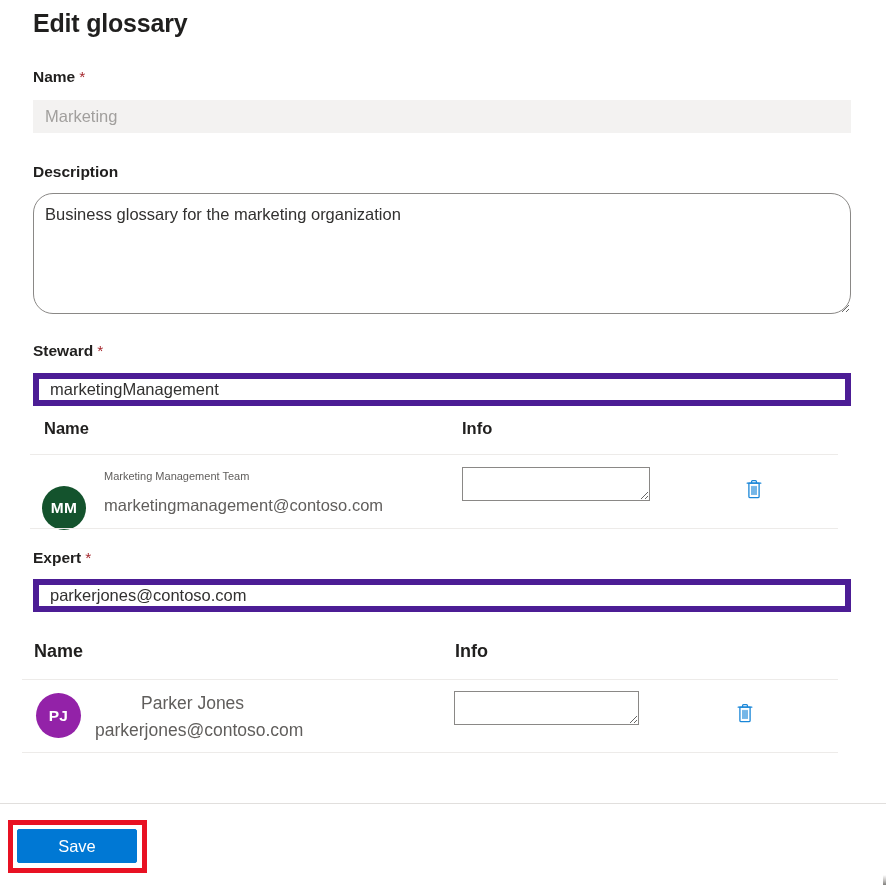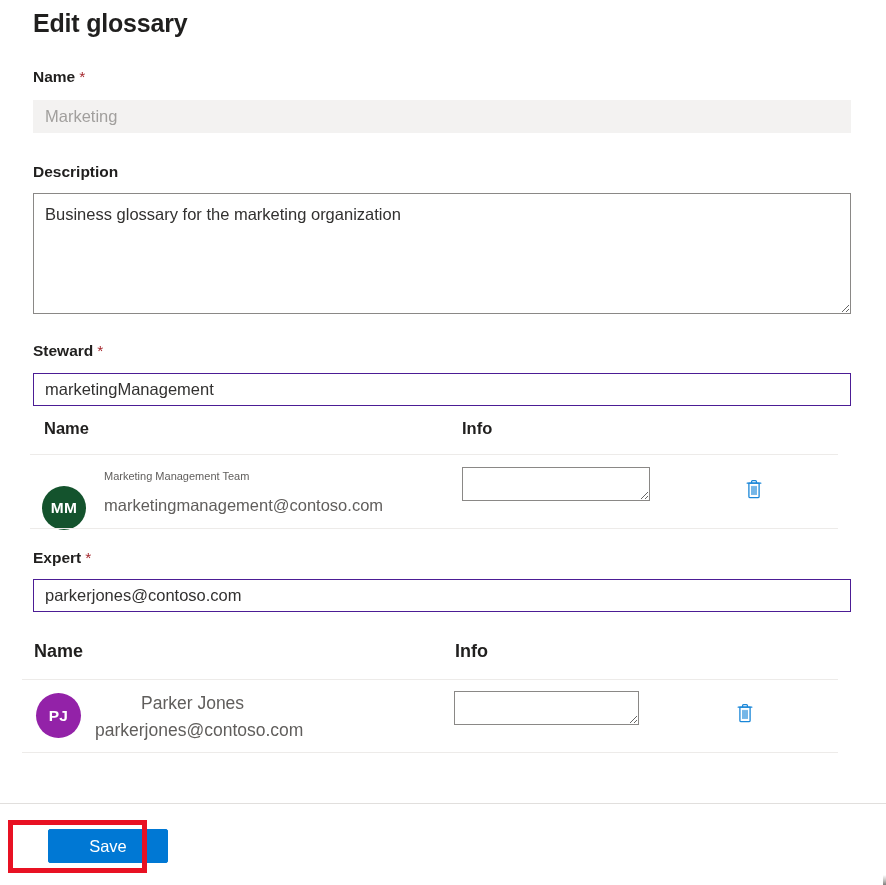--- a/index.html
+++ b/index.html
@@ -49,21 +49,21 @@
     margin-left: 4px;
   }
 
   
   .text-input {
     position: absolute;
     box-sizing: border-box;
     font-family: "Liberation Sans", sans-serif;
     font-size: 16.5px;
     color: #323130;
-    border: 1px solid #4c1d95;
+    border: 6px solid #4c1d95;
     background: #ffffff;
     padding: 0 11px;
     outline: none;
   }
   .text-input.disabled {
     background: #f3f2f1;
     border: 1px solid #f3f2f1;
     color: #a19f9d;
   }
 
@@ -197,21 +197,21 @@
   <div class="page-title">Edit glossary</div>
 
   <div class="field-label" style="left:33px; top:68px;">
     <span>Name</span><span class="req-star">*</span>
   </div>
   <input class="text-input disabled" type="text" readonly="" disabled="" style="left: 33px; top: 100px; width: 818px; height: 33px;" value="Marketing">
 
   <div class="field-label" style="left:33px; top:163px;">
     <span>Description</span>
   </div>
-  <textarea class="desc-area" style="left: 33px; top: 193px; width: 818px; height: 121px;">Business glossary for the marketing organization</textarea>
+  <textarea class="desc-area" style="left: 33px; top: 193px; width: 818px; height: 121px; border-radius: 20px;">Business glossary for the marketing organization</textarea>
 
   <div class="field-label" style="left:33px; top:342px;">
     <span>Steward</span><span class="req-star">*</span>
   </div>
   <input class="text-input" type="text" style="left: 33px; top: 373px; width: 818px; height: 33px;" value="marketingManagement">
 
   <div class="col-head" style="left:44px; top:419px; font-size:16.5px;">Name</div>
   <div class="col-head" style="left:462px; top:419px; font-size:16.5px;">Info</div>
 
   <div class="divider" style="left:30px; top:454px; width:808px;"></div>
@@ -259,20 +259,20 @@
         <path d="M4.9 5.2h10.2v13.2c0 .7-.6 1.3-1.3 1.3H6.2c-.7 0-1.3-.6-1.3-1.3V5.2z" stroke="#1a86d8" stroke-width="1.3" fill="none" stroke-linejoin="round"></path>
         <path d="M8 8.4v8M12 8.4v8M10 8.4v8" stroke="#1a86d8" stroke-width="1.2" fill="none" stroke-linecap="round"></path>
       </svg>
     </button>
   </div>
 
   <div class="divider" style="left:22px; top:752px; width:816px;"></div>
 
   <div class="footer-rule" style="top:803px;"></div>
 
-  <button class="btn btn-primary" style="left:17px; top:829px; width:120px; height:34px;margin-left:31px;">Save</button>
+  <button class="btn btn-primary" style="left:17px; top:829px; width:120px; height:34px;">Save</button>
 
 
   <div class="highlight-box" style="left:8px; top:820px; width:139px; height:53px;"></div>
 
   <div class="corner-artifact"></div>
 
 </div>
 
 </body></html>

